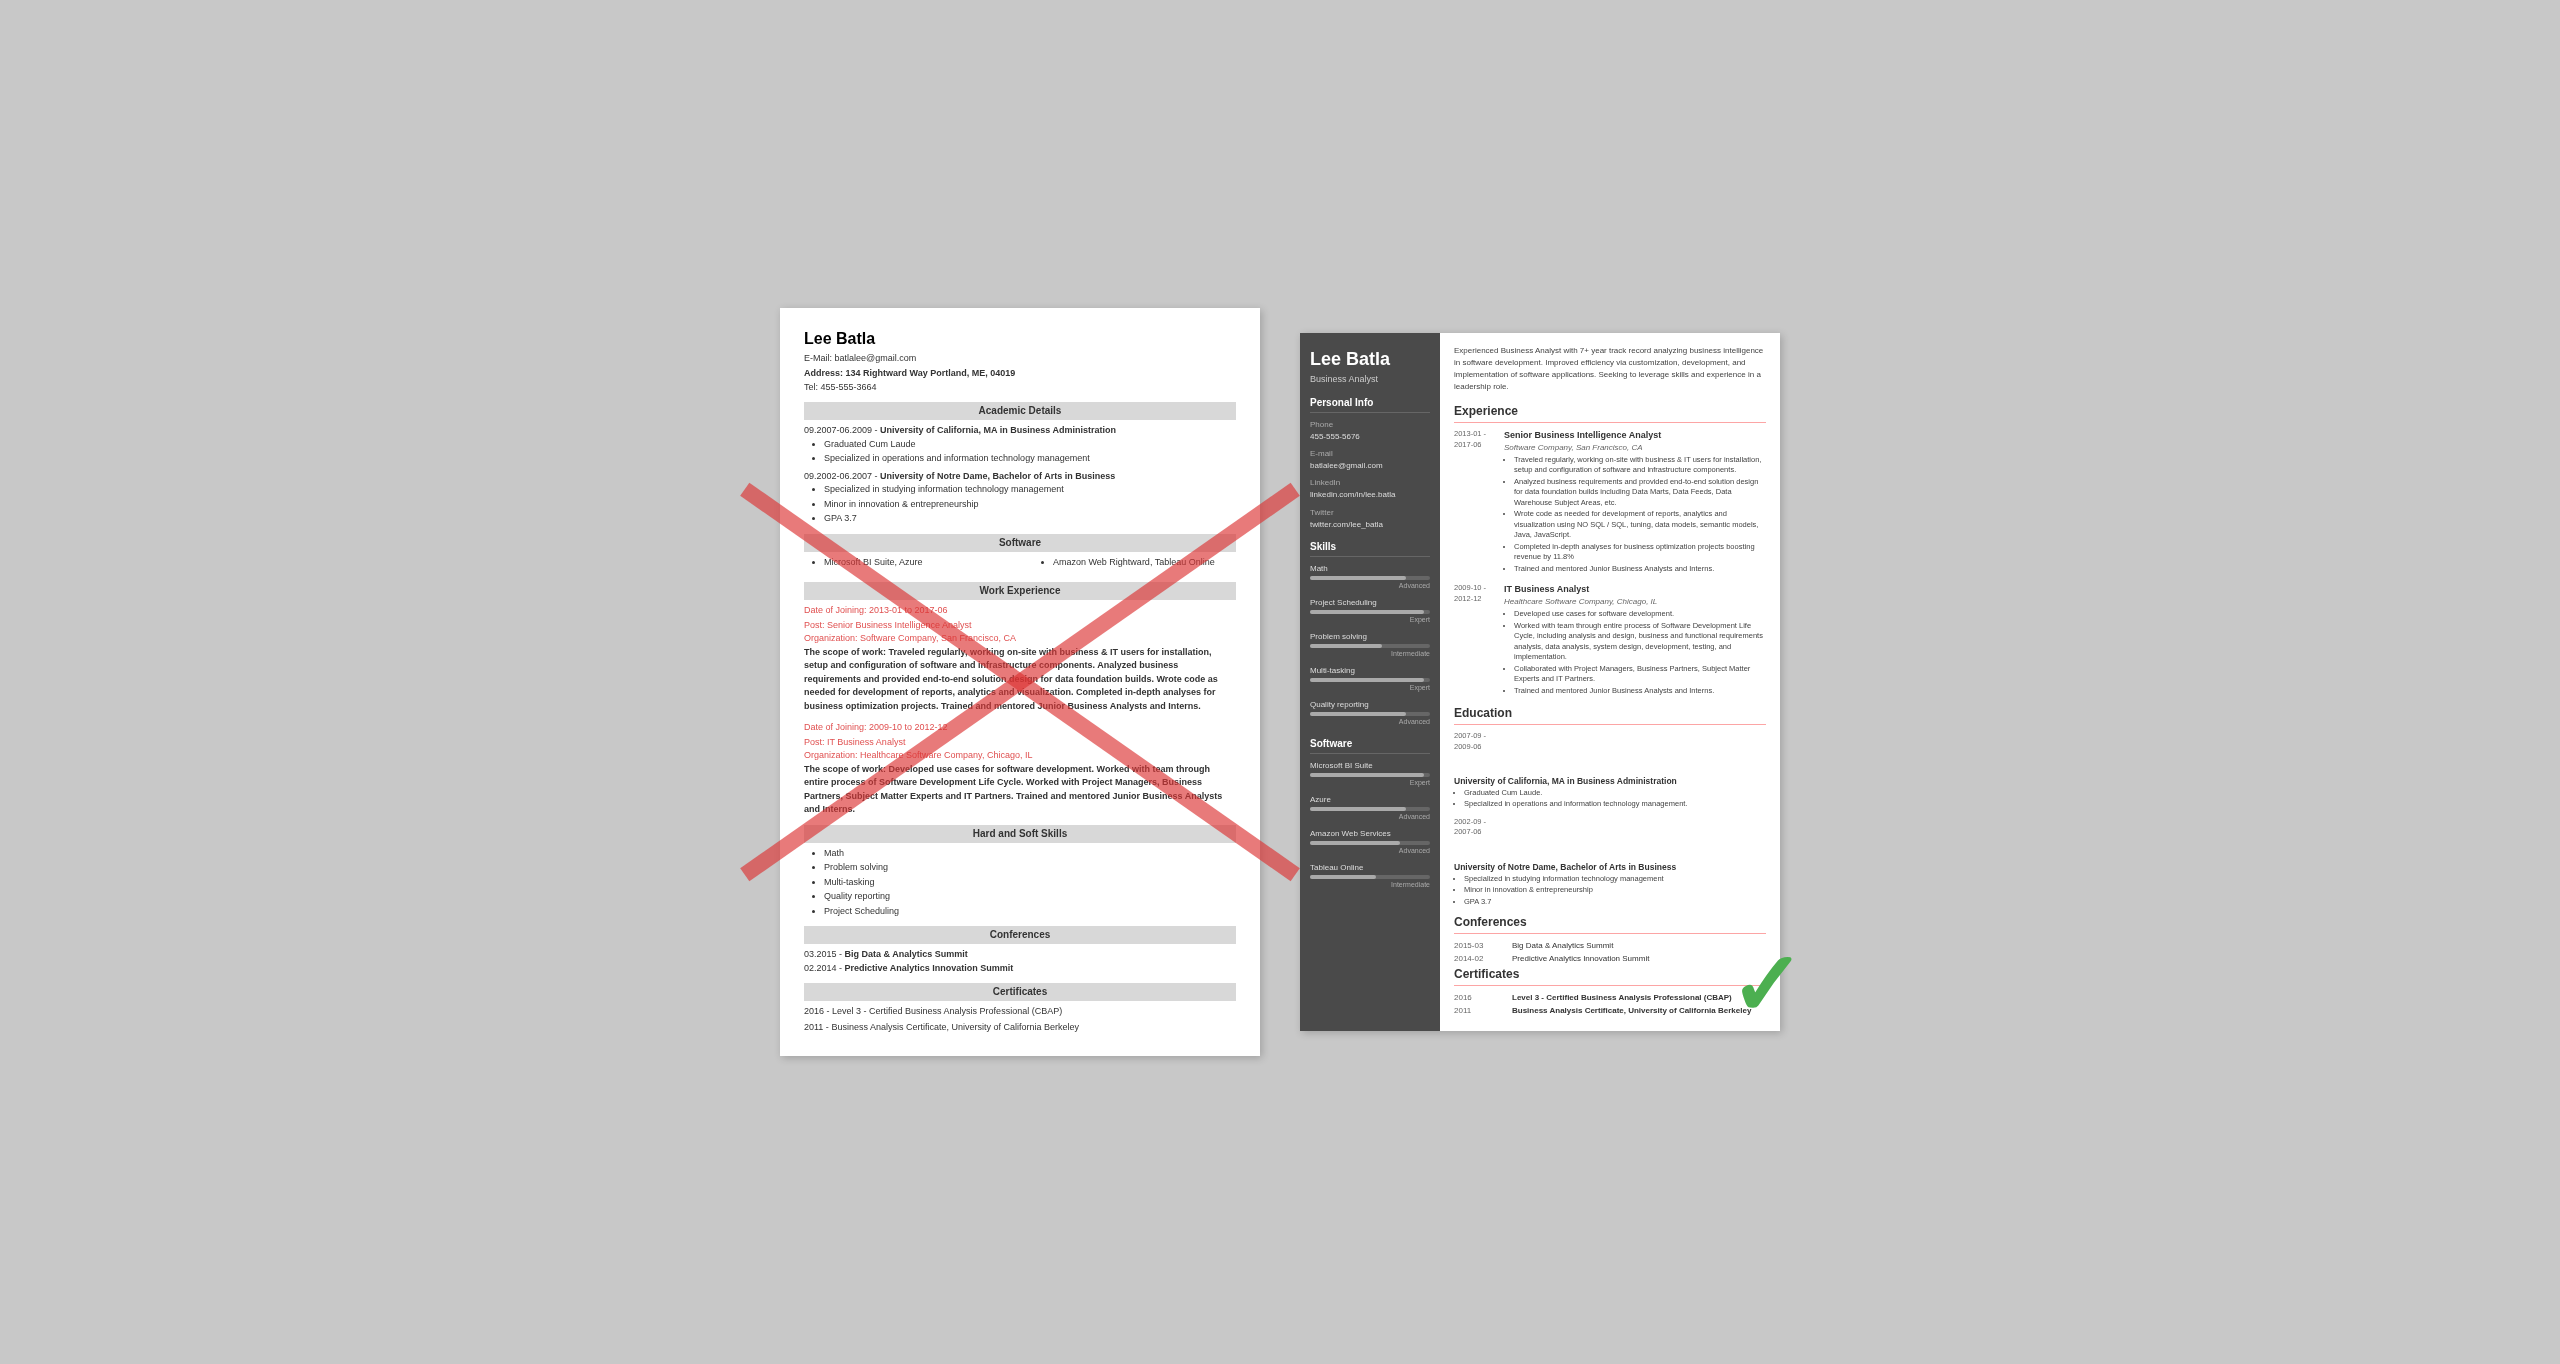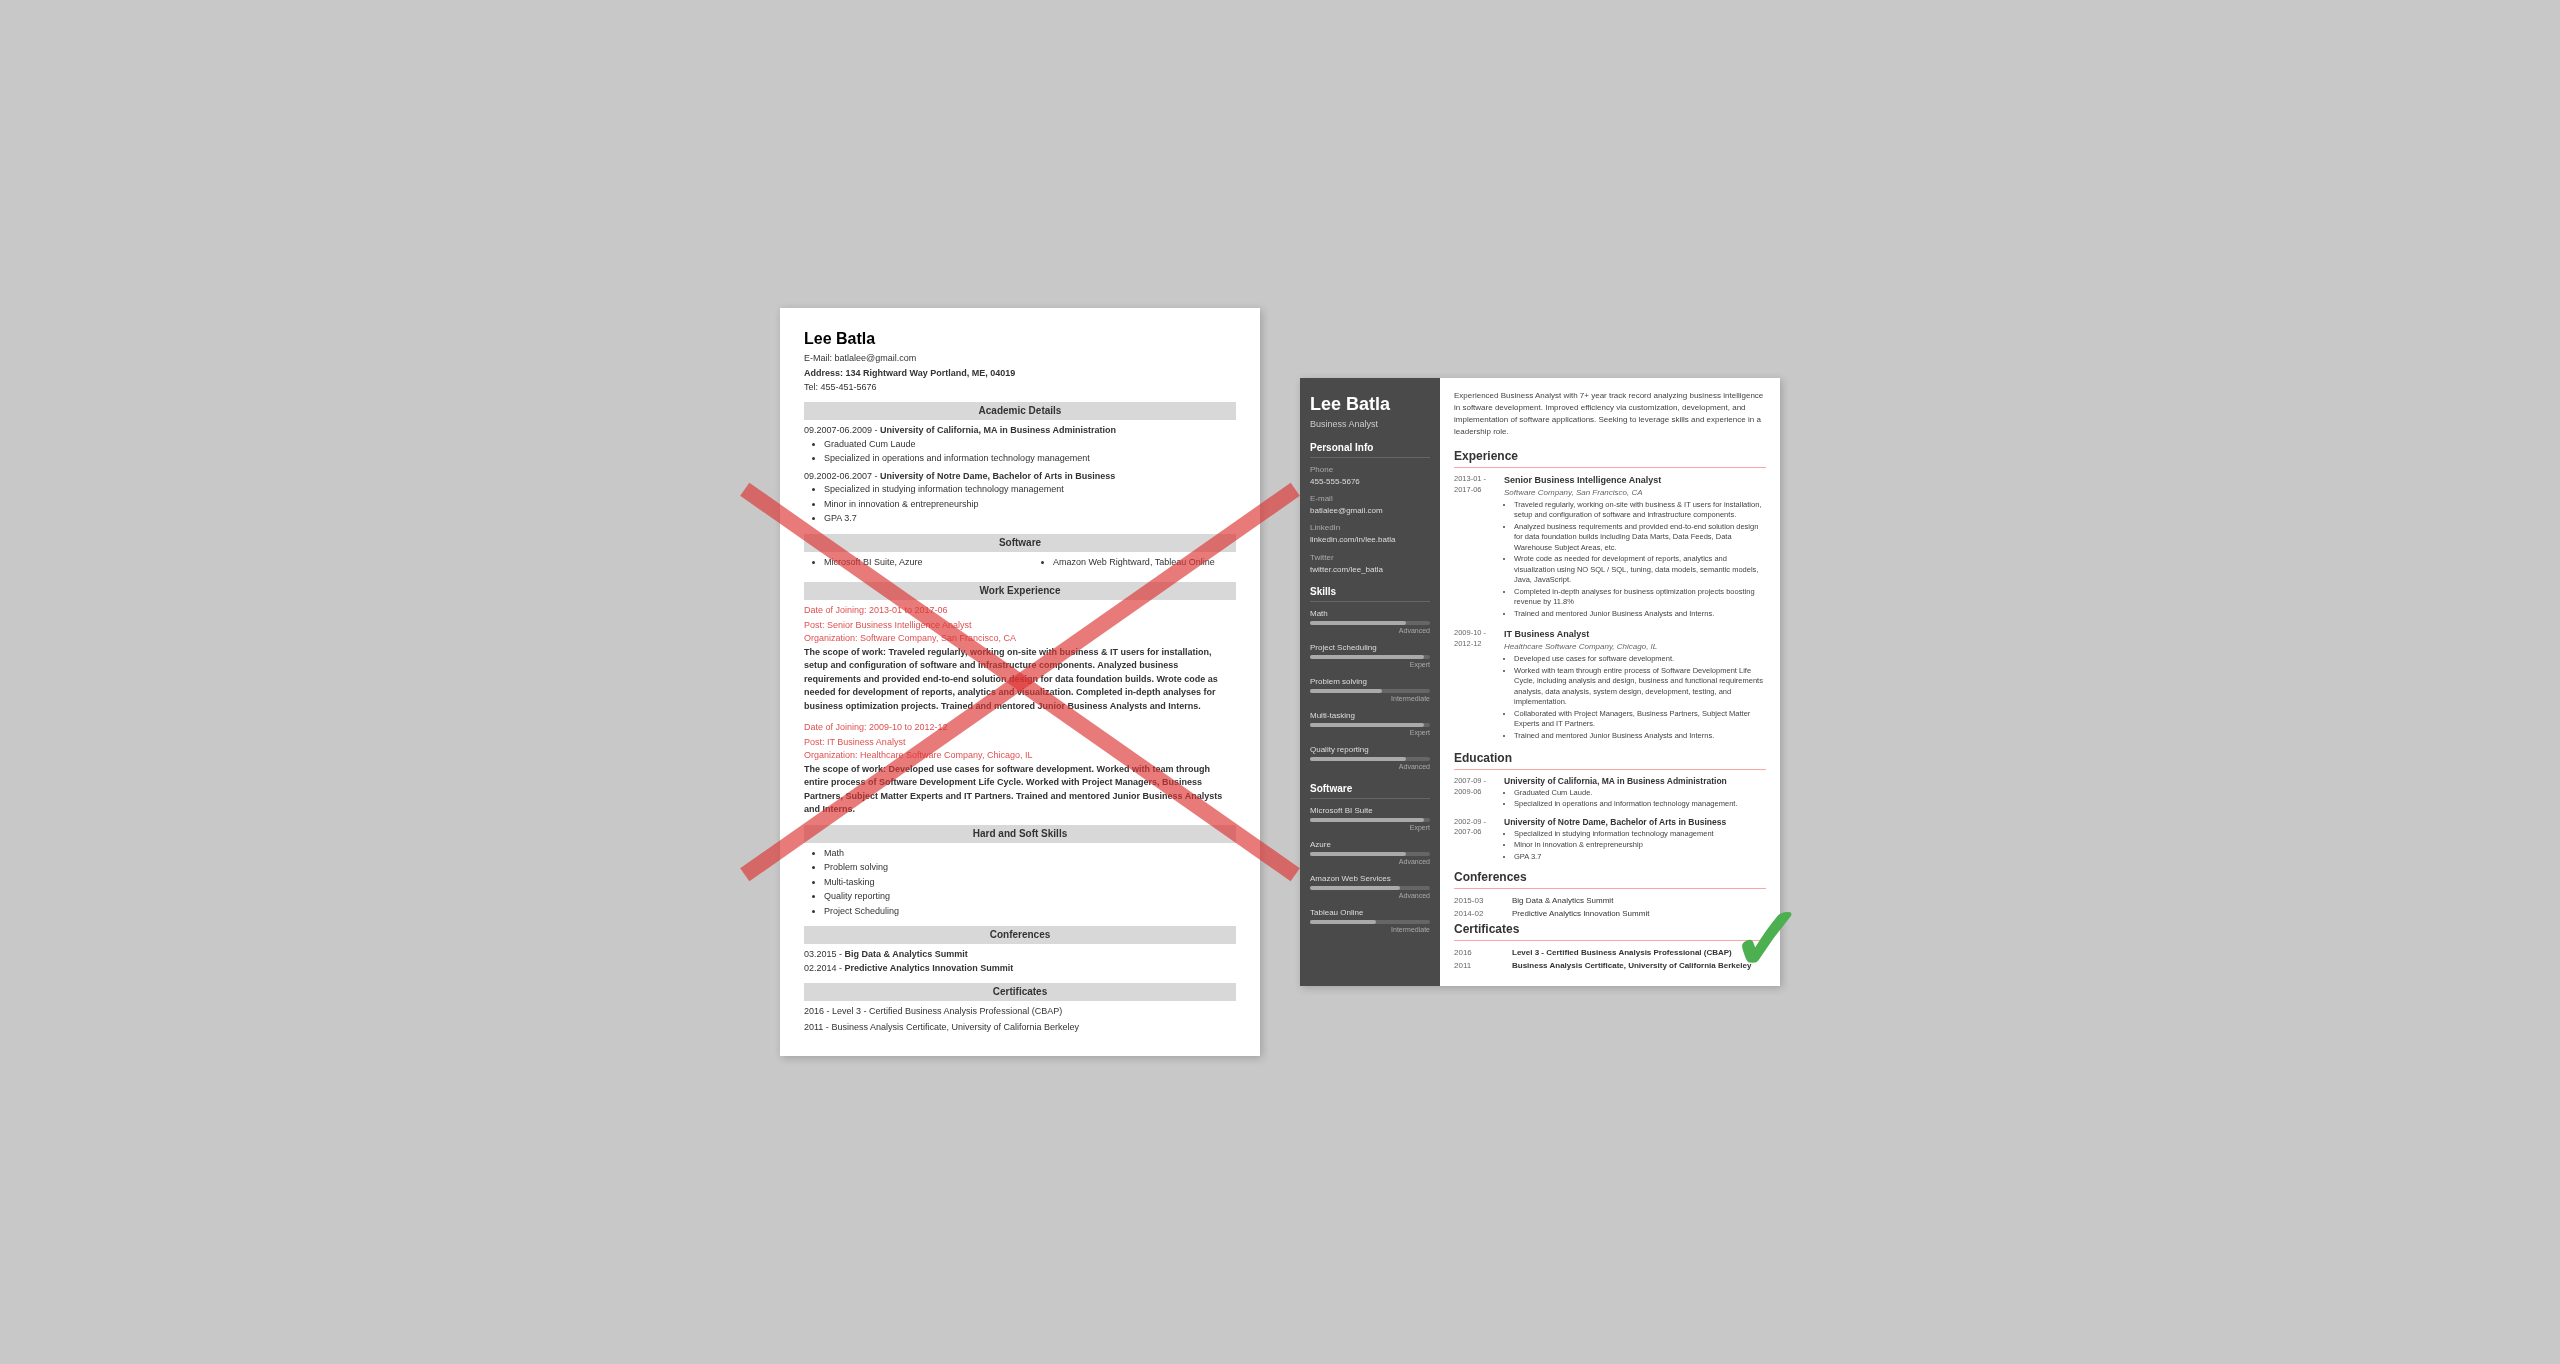--- a/index.html
+++ b/index.html
@@ -211,21 +211,21 @@
     }
 
     .exp-entry { margin-bottom: 8px; display: flex; gap: 0; }
     .exp-dates { font-size: 7.5px; color: #666; width: 50px; flex-shrink: 0; }
     .exp-content { flex: 1; }
     .exp-title { font-size: 9px; font-weight: bold; color: #333; }
     .exp-company { font-size: 8px; color: #666; font-style: italic; margin-bottom: 2px; }
     .exp-bullets { margin-left: 10px; font-size: 7.5px; color: #444; }
     .exp-bullets li { margin-bottom: 1px; }
 
-    .edu-right-entry { margin-bottom: 6px; display: flex; gap: 0; }
+    .edu-right-entry { margin-bottom: 6px; display: flex; gap: 24px; flex-direction: column; }
     .edu-right-dates { font-size: 7.5px; color: #666; width: 50px; flex-shrink: 0; }
     .edu-right-content { flex: 1; font-size: 8px; }
     .edu-right-degree { font-weight: bold; font-size: 8.5px; color: #333; }
     .edu-right-bullets { margin-left: 10px; font-size: 7.5px; color: #444; }
     .edu-right-bullets li { margin-bottom: 1px; }
 
     .conf-entry { display: flex; gap: 8px; margin-bottom: 2px; font-size: 8px; }
     .conf-date { color: #666; width: 50px; flex-shrink: 0; }
     .conf-name { color: #333; }
 
@@ -239,21 +239,21 @@
 <div class="resume-left">
   <div class="red-x"></div>
 
   <div>
     <div class="left-name">Lee Batla</div>
     <div class="left-contact">E-Mail: batlalee@gmail.com</div>
     <div class="left-contact">
       <span>Address:</span>
       <span>134 Rightward Way Portland, ME, 04019</span>
     </div>
-    <div class="left-contact">Tel: 455-451-5676</div>
+    <div class="left-contact">Tel: 455-555-3664</div>
   </div>
 
   <div class="section-header">Academic Details</div>
   <div class="left-body">
     <div class="edu-entry">
       <span class="dates">09.2007-06.2009</span>
       <span> - </span><span class="degree">University of California, MA in Business Administration</span>
       <ul class="left-list">
         <li>Graduated Cum Laude</li>
         <li>Specialized in operations and information technology management</li>

